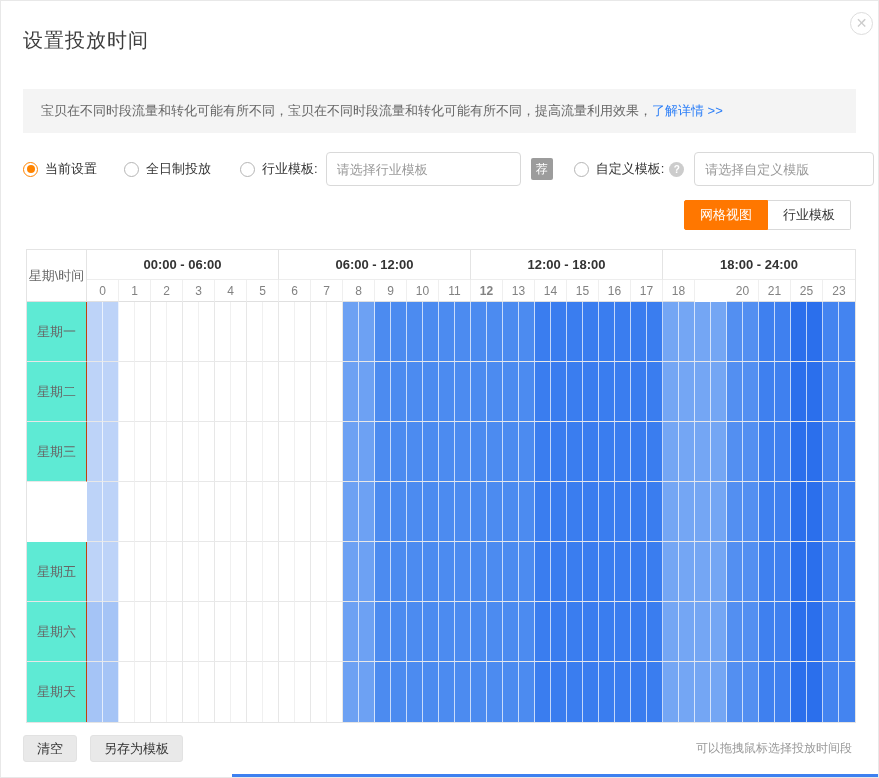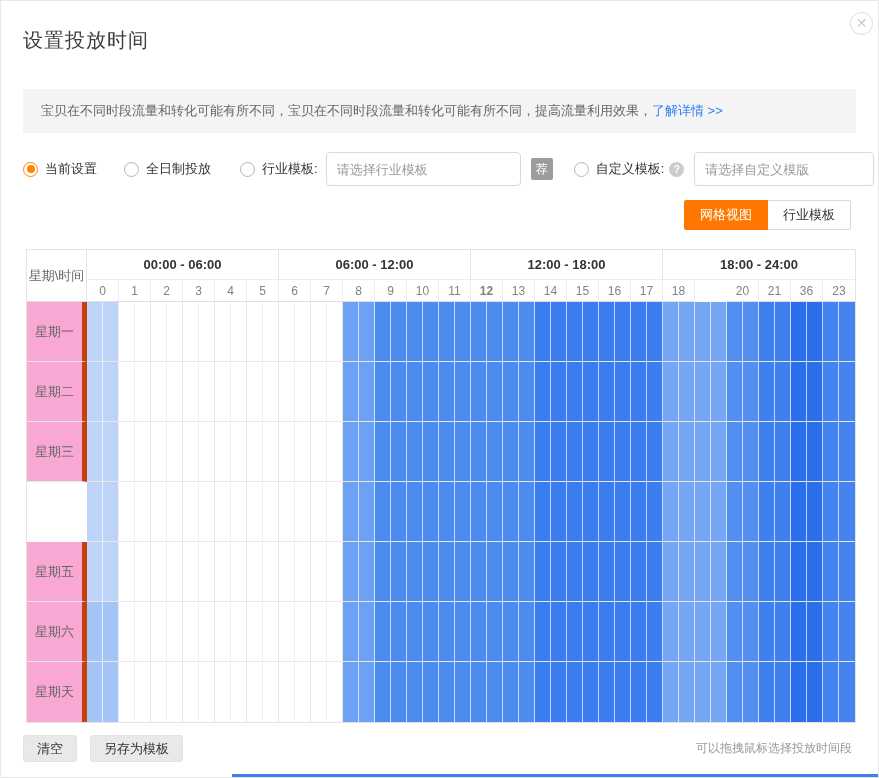--- a/index.html
+++ b/index.html
@@ -49,21 +49,21 @@
     grid-template-columns:60px repeat(48, 16px);
     grid-template-rows:30px 22px repeat(7, 60px);
     border:1px solid #e4e4e4; background:#fff; }
   .corner { border-right:1px solid #e4e4e4; border-bottom:1px solid #e0e0e0; font-size:13px; color:#666;
     display:flex; align-items:center; justify-content:center; }
   .range { font-size:13px; font-weight:bold; color:#333; display:flex; align-items:center; justify-content:center;
     border-right:1px solid #e4e4e4; border-bottom:1px solid #ededed; }
   .hourlbl { font-size:12px; color:#828282; display:flex; align-items:center; justify-content:center;
     border-right:1px solid #efefef; border-bottom:1px solid #e0e0e0; }
   .daylbl { font-size:13px; color:#666; display:flex; align-items:center; justify-content:center;
-    border-right:5px solid #c2410c; border-bottom:1px solid #e8e8e8; background:#f9a8d4; }
+    border-right:1px solid #c2410c; border-bottom:1px solid #e8e8e8; background:#5eead4; }
   .cell { border-right:1px solid #f0f0f0; border-bottom:1px solid #e8e8e8; cursor:pointer; }
   .cell.hour-end { border-right-color:#e7e7e7; }
   .cell.filled { border-right-color:rgba(255,255,255,0.7); }
   .last-col { border-right:none !important; }
   .last-row { border-bottom:none !important; }
 
   
   .footer { position:absolute; left:22px; right:26px; top:734px; display:flex; align-items:center; }
   .gray-btn { height:27px; background:#e9e9e9; border:1px solid #e2e2e2; border-radius:3px; color:#333;
     font-size:13px; padding:0 13px; display:flex; align-items:center; cursor:pointer; font-family:inherit; }
@@ -131,21 +131,21 @@
       <div class="hourlbl" style="grid-area: 2 / 26 / auto / span 2; font-weight: bold;">12</div>
       <div class="hourlbl" style="grid-area: 2 / 28 / auto / span 2;">13</div>
       <div class="hourlbl" style="grid-area: 2 / 30 / auto / span 2;">14</div>
       <div class="hourlbl" style="grid-area: 2 / 32 / auto / span 2;">15</div>
       <div class="hourlbl" style="grid-area: 2 / 34 / auto / span 2;">16</div>
       <div class="hourlbl" style="grid-area: 2 / 36 / auto / span 2;">17</div>
       <div class="hourlbl" style="grid-area: 2 / 38 / auto / span 2;">18</div>
       <div class="hourlbl" style="grid-area: 2 / 40 / auto / span 2; margin-top: 37px;">19</div>
       <div class="hourlbl" style="grid-area: 2 / 42 / auto / span 2;">20</div>
       <div class="hourlbl" style="grid-area: 2 / 44 / auto / span 2;">21</div>
-      <div class="hourlbl" style="grid-area: 2 / 46 / auto / span 2;">36</div>
+      <div class="hourlbl" style="grid-area: 2 / 46 / auto / span 2;">25</div>
       <div class="hourlbl last-col" style="grid-area: 2 / 48 / auto / span 2;">23</div>
       <div class="daylbl" style="grid-area: 3 / 1;">星期一</div>
       <div class="cell filled" style="background: rgb(189, 211, 248); grid-area: 3 / 2;"></div>
       <div class="cell filled hour-end" style="background: rgb(189, 211, 248); grid-area: 3 / 3;"></div>
       <div class="cell" style="grid-area: 3 / 4;"></div>
       <div class="cell hour-end" style="grid-area: 3 / 5;"></div>
       <div class="cell" style="grid-area: 3 / 6;"></div>
       <div class="cell hour-end" style="grid-area: 3 / 7;"></div>
       <div class="cell" style="grid-area: 3 / 8;"></div>
       <div class="cell hour-end" style="grid-area: 3 / 9;"></div>

